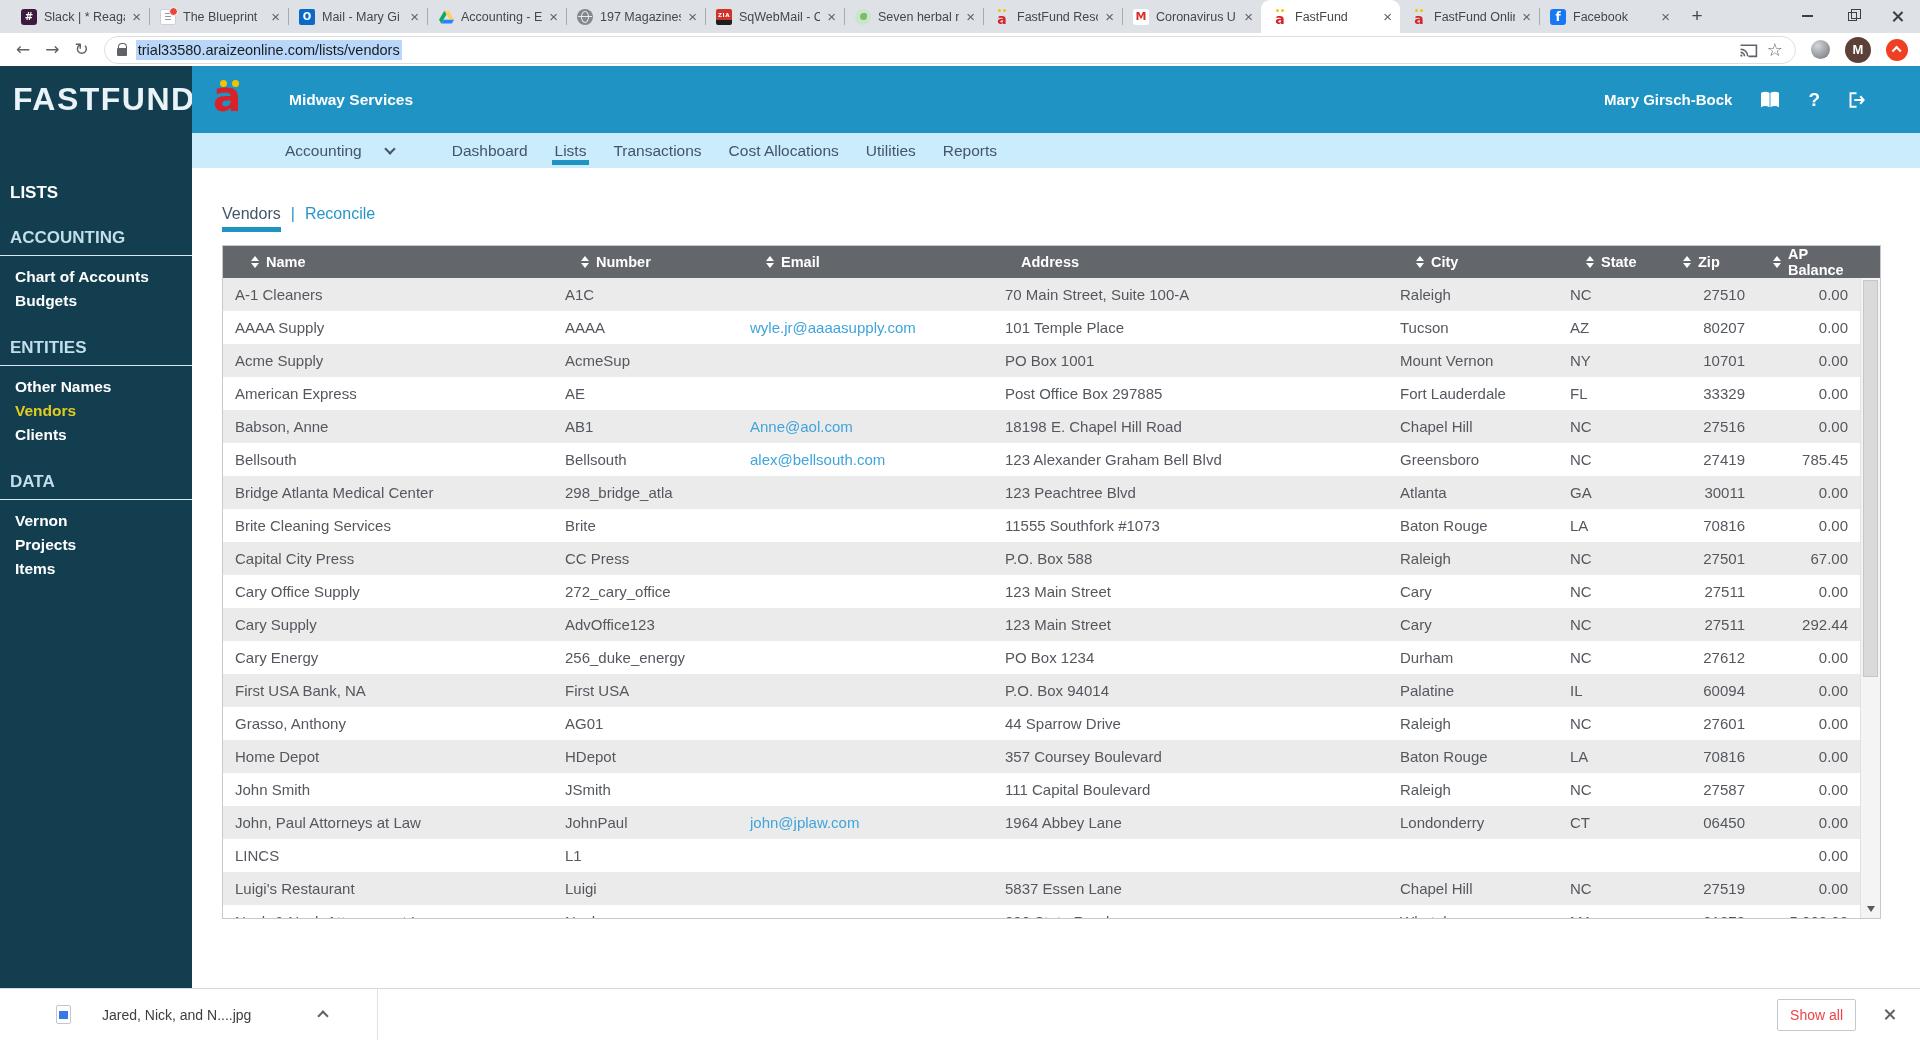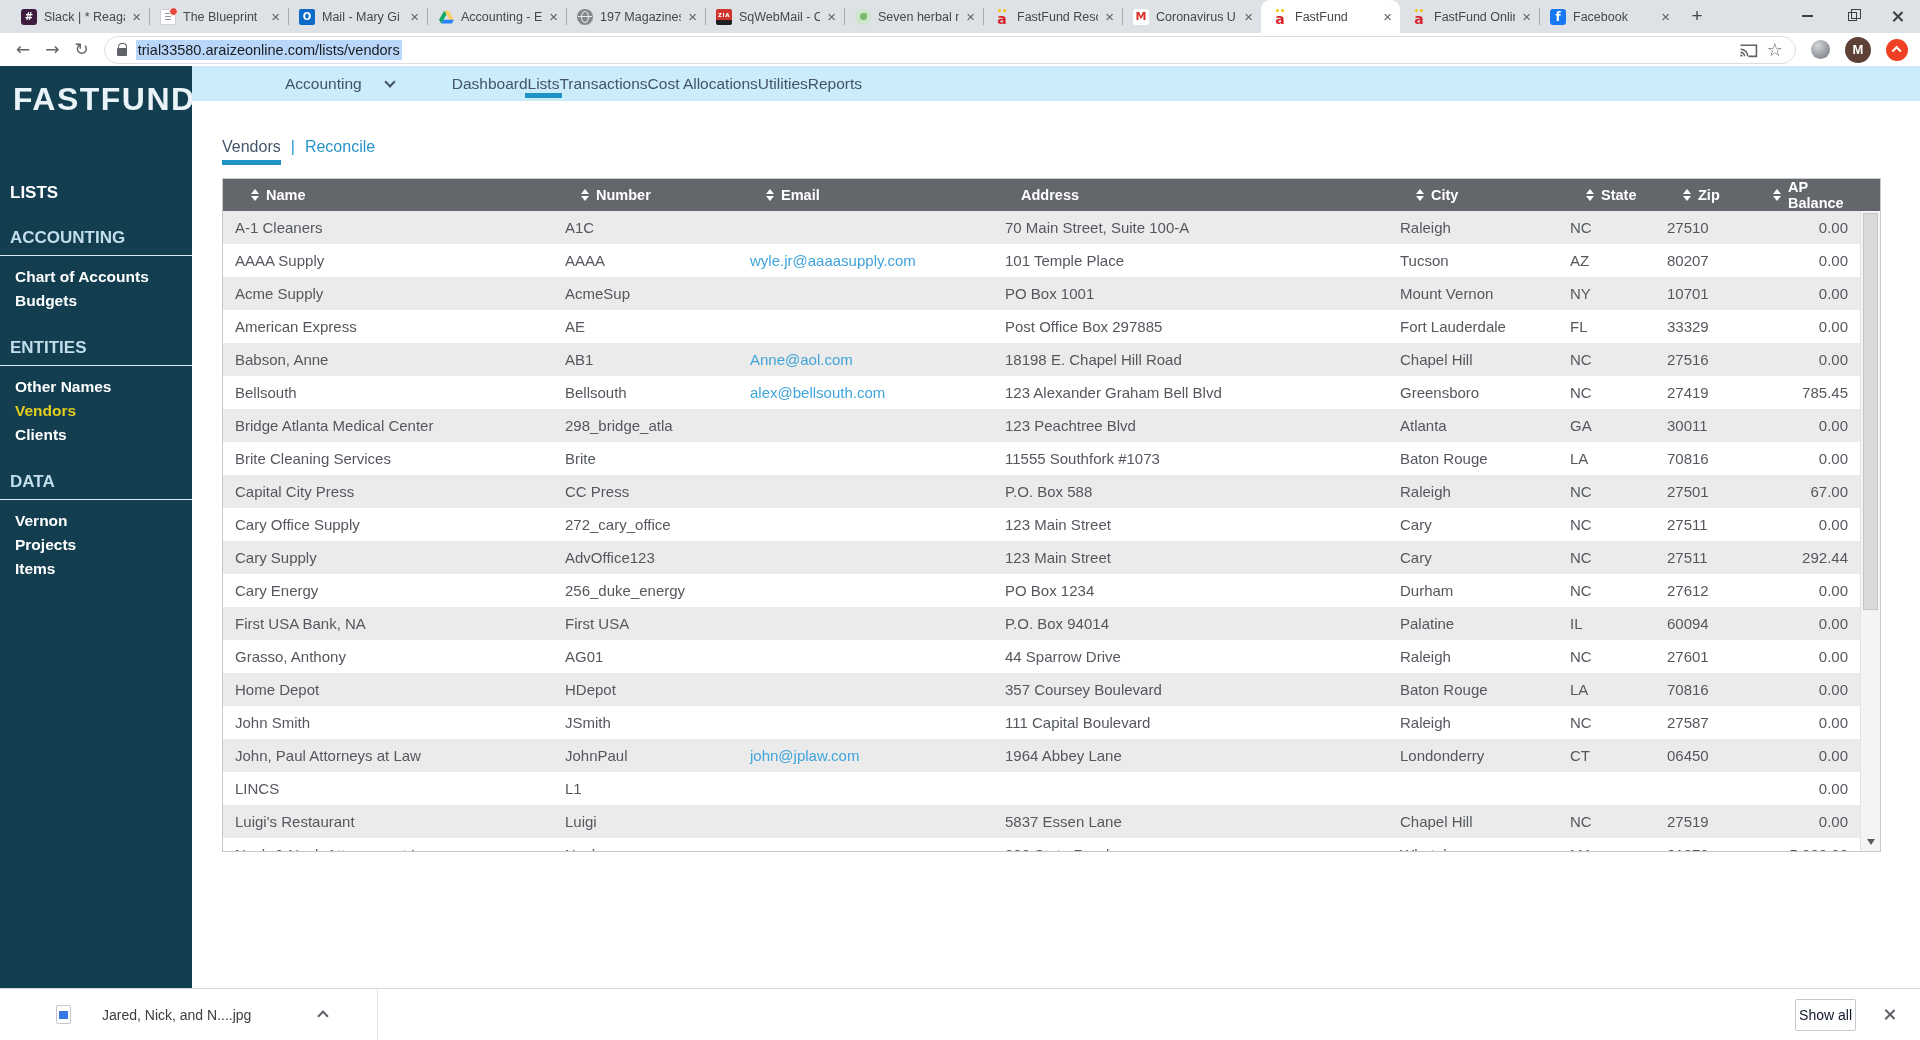--- a/index.html
+++ b/index.html
@@ -85,21 +85,21 @@
   .hright { margin-left:auto; display:flex; align-items:center; gap:27px; }
   .user { color:#fff; font-size:15px; font-weight:bold; }
   .hicon { color:#fff; display:flex; align-items:center; }
   .hicon svg { display:block; }
   .q-icon { font-size:19px; font-weight:bold; }
 
   .navbar { height:35px; background:#CBECFA; display:flex; align-items:center; padding-left:93px; }
   .nav-dd { display:flex; align-items:center; color:#44546A; font-size:15.5px; margin-right:58px; }
   .chev { width:8px; height:8px; border-right:2px solid #44546A; border-bottom:2px solid #44546A;
           transform:rotate(45deg); margin:-4px 0 0 24px; }
-  .nav-items { display:flex; height:100%; align-items:center; }
+  .nav-items { display:flex; gap:27px; height:100%; align-items:center; }
   .nav-item { color:#44546A; font-size:15.5px; height:100%; display:flex; align-items:center; position:relative; }
   .nav-item.active::after { content:''; position:absolute; left:-3px; right:-3px; bottom:3px; height:5px; background:#2093C5; }
 
   .content { flex:1; background:#fff; padding:37px 36px 0 30px; }
   .subnav { font-size:16px; display:flex; gap:10px; align-items:flex-start; }
   .sub-item { color:#2795C9; position:relative; padding-bottom:9px; }
   .sub-item.active { color:#44546A; }
   .sub-item.active::after { content:''; position:absolute; left:0; right:0; bottom:0; height:5px; background:#2093C5; }
   .sub-sep { color:#2795C9; }
   .toolbar { margin-top:23px; display:flex; align-items:center; font-size:15px; }
@@ -112,38 +112,38 @@
   .th { display:flex; align-items:center; gap:7px; color:#fff; font-weight:bold; font-size:14.5px; padding-left:28px; flex:none; }
   .th.c7 { flex:1; justify-content:flex-end; padding-right:18px; }
   .sort { display:inline-flex; flex-direction:column; gap:2.5px; }
   .sort b { width:0; height:0; border-left:4px solid transparent; border-right:4px solid transparent; display:block; }
   .sort .up { border-bottom:5px solid #fff; }
   .sort .dn { border-top:5px solid #fff; }
   .tbody { width:1639px; }
   .tr { display:flex; height:33px; align-items:center; background:#fff; }
   .tr:nth-child(odd) { background:#EBEBEB; }
   .td { font-size:15px; color:#54585E; padding-left:12px; white-space:nowrap; overflow:hidden; flex:none; }
-  .c0{width:330px;} .c1{width:185px;} .c2{width:255px;} .c3{width:395px;} .c4{width:170px;} .c5{width:97px;} .c6{width:90px;}
+  .c0{width:330px;} .c1{width:185px;} .c2{width:255px;} .c3{width:395px;} .c4{width:170px;} .c5{width:97px;} .c6{width:90px;text-align:right;}
   .td.c7 { flex:1; text-align:right; padding:0 14px 0 0; }
   .email-link { color:#3FA4DB; }
   .vscroll { position:absolute; top:32px; right:0; bottom:0; width:20px; background:#F4F4F4; border-left:1px solid #E2E2E2; }
   .vthumb { position:absolute; top:2px; left:2px; right:2px; height:62%; background:#DADADA; border:1px solid #C6C6C6; }
   .varrow { position:absolute; bottom:0; left:0; right:0; height:18px; display:flex; align-items:center; justify-content:center; background:#F4F4F4; }
   .tri-down { width:0; height:0; border-left:4px solid transparent; border-right:4px solid transparent; border-top:6px solid #5A5A5A; }
 
   
   .dlbar { height:52px; background:#fff; border-top:1px solid #D6D9DC; display:flex; align-items:center; padding:0 16px 0 56px; }
   .dlchip { display:flex; align-items:center;gap:16px; }
   .fileic { width:15px; height:19px; background:#fff; border:1px solid #C3C7CC; border-radius:2px; position:relative; margin-right:15px; }
   .fileic::after { content:''; position:absolute; left:2px; top:5px; width:9px; height:8px; background:#3B78E7; }
   .fname { font-size:14px; color:#3C4043; margin-right:52px; }
   .chev-up { width:8px; height:8px; border-left:2px solid #5F6368; border-top:2px solid #5F6368; transform:rotate(45deg); margin-top:3px; }
   .dlsep { width:1px; height:51px; background:#E0E2E4; margin-left:50px; }
   .dlright { margin-left:auto; display:flex; align-items:center; gap:27px; }
-  .showall { font-family:"Liberation Sans",sans-serif; font-size:14px; color:#0f172a; background:#fff; border:1px solid #C6C9CC; padding:7px 3px; border-radius:2px; }
+  .showall { font-family:"Liberation Sans",sans-serif; font-size:14px; color:#ef4444; background:#fff; border:1px solid #C6C9CC; padding:7px 12px; border-radius:2px; }
   .dlclose { position:relative; width:13px; height:13px; margin-right:8px; }
   .dlclose::before, .dlclose::after { content:''; position:absolute; left:6px; top:0; width:1.6px; height:13px; background:#5F6368; }
   .dlclose::before { transform:rotate(45deg); } .dlclose::after { transform:rotate(-45deg); }
 </style>
 </head>
 <body>
 
 <div class="screen">
 
   <div class="tabbar">
@@ -271,20 +271,40 @@
           <div class="side-sec">
             <div class="side-sec-h">DATA</div>
             <div class="side-item">Vernon</div>
             <div class="side-item">Projects</div>
             <div class="side-item">Items</div>
           </div>
         </div>
     </aside>
 
     <div class="main">
+      <div class="appheader">
+        <span class="araize-big"></span>
+        <span class="org">Midway Services</span>
+        <div class="hright">
+          <span class="user">Mary Girsch-Bock</span>
+          <span class="hicon">
+            <svg width="22" height="18" viewBox="0 0 24 20">
+                <path d="M2 2c3.2-1.6 6.4-1.6 9.5 0v16c-3.1-1.6-6.3-1.6-9.5 0zM12.5 2c3.2-1.6 6.4-1.6 9.5 0v16c-3.1-1.6-6.3-1.6-9.5 0z" fill="#fff"></path>
+              </svg>
+          </span>
+          <span class="hicon q-icon">?</span>
+          <span class="hicon">
+            <svg width="19" height="18" viewBox="0 0 24 24" fill="none" stroke="#fff" stroke-width="2.6">
+                <path d="M12 3H4v18h8"></path>
+                <path d="M9 12h12"></path>
+                <path d="M17 7l4.5 5-4.5 5"></path>
+              </svg>
+          </span>
+        </div>
+      </div>
 
       <div class="navbar">
         <div class="nav-dd">
           <span>Accounting</span>
           <span class="chev"></span>
         </div>
         <div class="nav-items" id="nav-items">
             <div class="nav-item">Dashboard</div>
             <div class="nav-item active">Lists</div>
             <div class="nav-item">Transactions</div>

